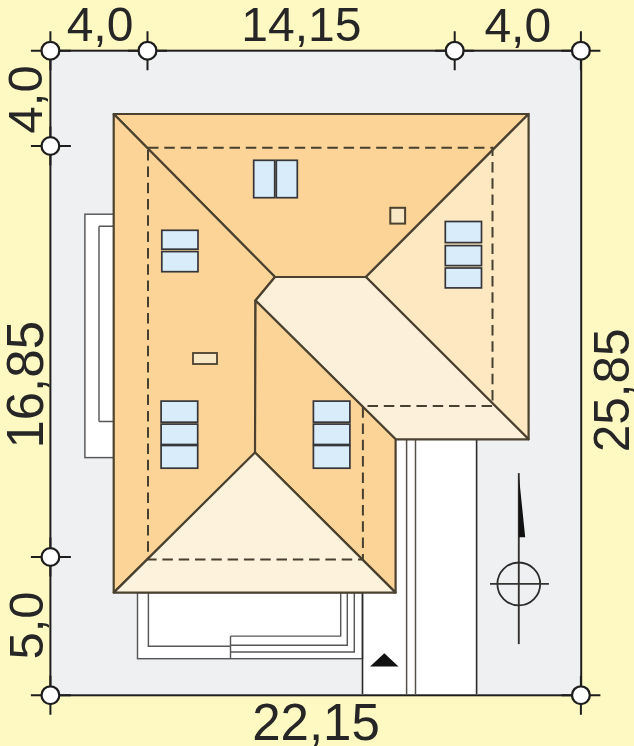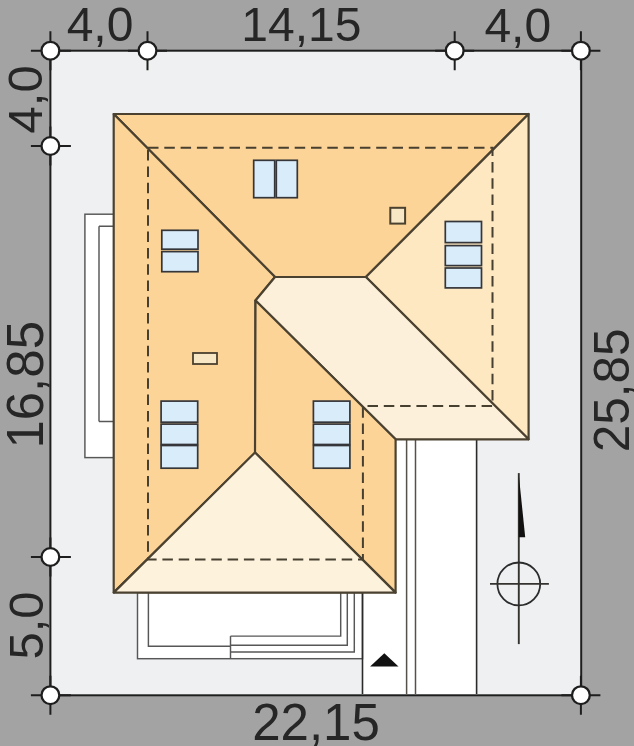--- a/index.html
+++ b/index.html
@@ -1,16 +1,16 @@
 <!DOCTYPE html>
 <html><head>
 <meta charset="utf-8">
 <style>
   html,body{margin:0;padding:0;background:#ffffff;}
-  .wrap{width:634px;height:746px;position:relative;overflow:hidden;background:#a3a3a3;}
+  .wrap{width:634px;height:746px;position:relative;overflow:hidden;background:#fef9c3;}
   svg{display:block;}
   text{font-family:"Liberation Sans", sans-serif;fill:#262626;}
 </style>
 </head>
 <body>
 <div class="wrap">
 <svg width="634" height="746" viewBox="0 0 634 746">
 
   <rect x="50.4" y="50.7" width="530.8" height="644.6" fill="#eef0f1" stroke="#1e1e1e" stroke-width="2"></rect>
 

